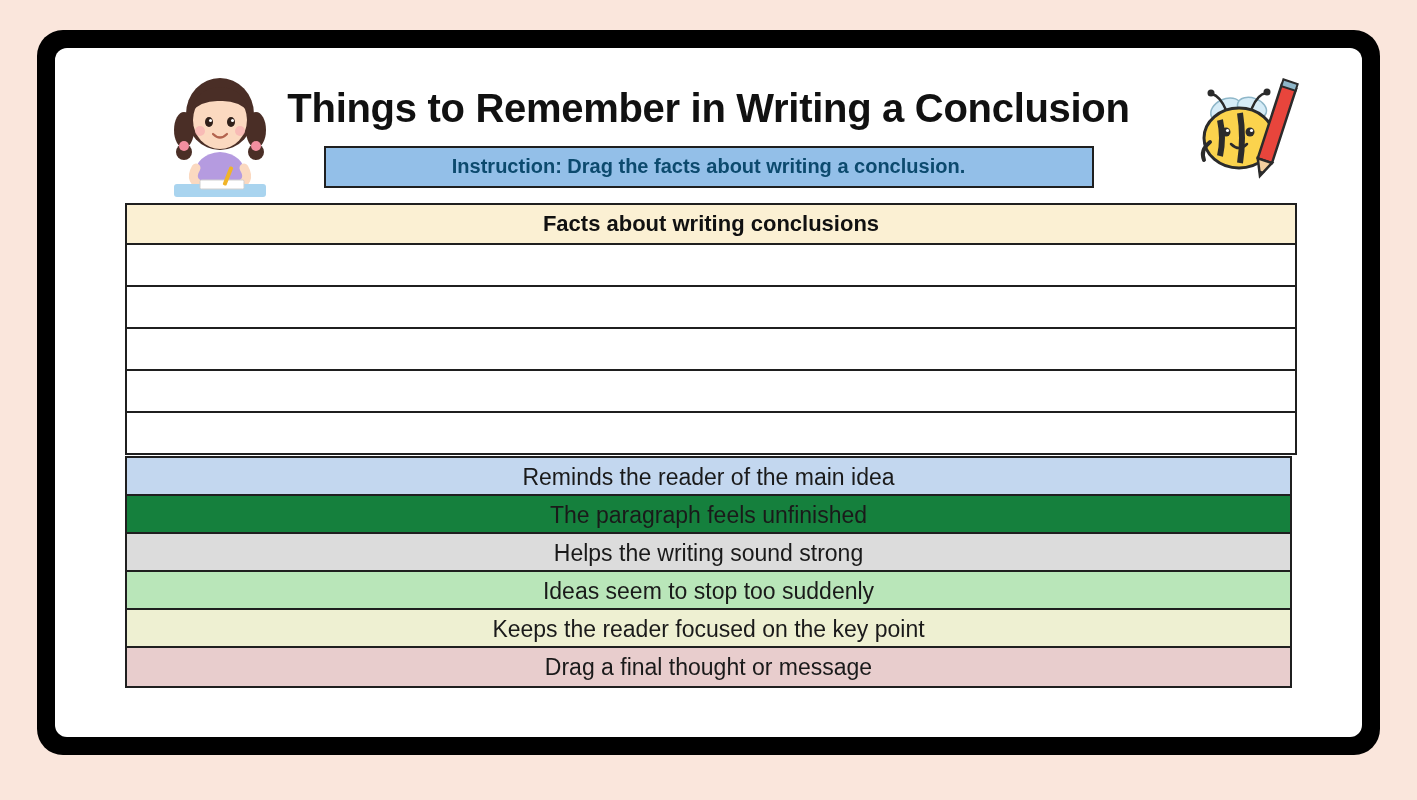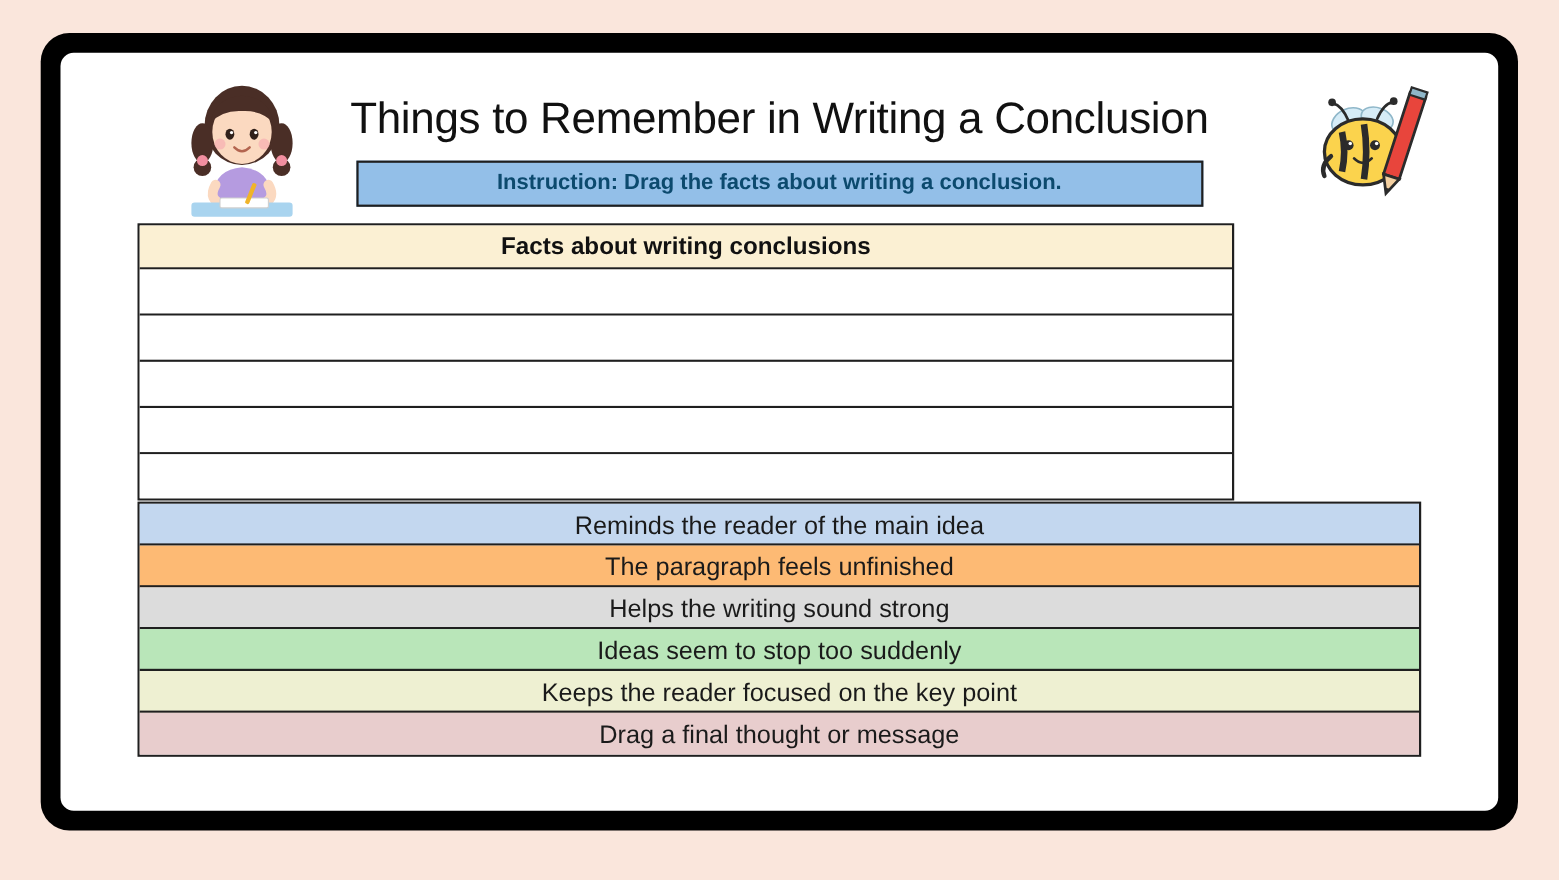--- a/index.html
+++ b/index.html
@@ -42,21 +42,21 @@
     height: 152px;
   }
 
   .title {
     position: absolute;
     left: 0;
     right: 0;
     top: 38px;
     text-align: center;
     font-size: 40px;
-    font-weight: normal;
+    font-weight: bold;
     color: #111111;
     letter-spacing: -0.3px;
   }
 
   .instruction {
     position: absolute;
     left: 50%;
     transform: translateX(-50%);
     top: 98px;
     width: 770px;
@@ -86,21 +86,21 @@
     top: 28px;
     width: 130px;
     height: 110px;
   }
 
   
   .answer-table {
     position: absolute;
     left: 70px;
     top: 155px;
-    width: 997px;
+    width: 1172px;
     border: 2px solid #1f1f1f;
     box-sizing: border-box;
   }
   .answer-head {
     height: 38px;
     line-height: 38px;
     text-align: center;
     font-size: 22px;
     font-weight: bold;
     color: #111111;
@@ -223,21 +223,21 @@
       <div class="answer-head">Facts about writing conclusions</div>
       <div class="answer-row"></div>
       <div class="answer-row"></div>
       <div class="answer-row"></div>
       <div class="answer-row"></div>
       <div class="answer-row"></div>
     </div>
 
     <div class="facts">
       <div class="fact" style="background:#c3d7ef">Reminds the reader of the main idea</div>
-      <div class="fact" style="background:#fdba74">The paragraph feels unfinished</div>
+      <div class="fact" style="background:#15803d">The paragraph feels unfinished</div>
       <div class="fact" style="background:#dcdcdc">Helps the writing sound strong</div>
       <div class="fact" style="background:#b9e6b9">Ideas seem to stop too suddenly</div>
       <div class="fact" style="background:#eef0d2">Keeps the reader focused on the key point</div>
       <div class="fact" style="background:#e8cdcd">Drag a final thought or message</div>
     </div>
 
   </div>
 </div>
 
 </body></html>

